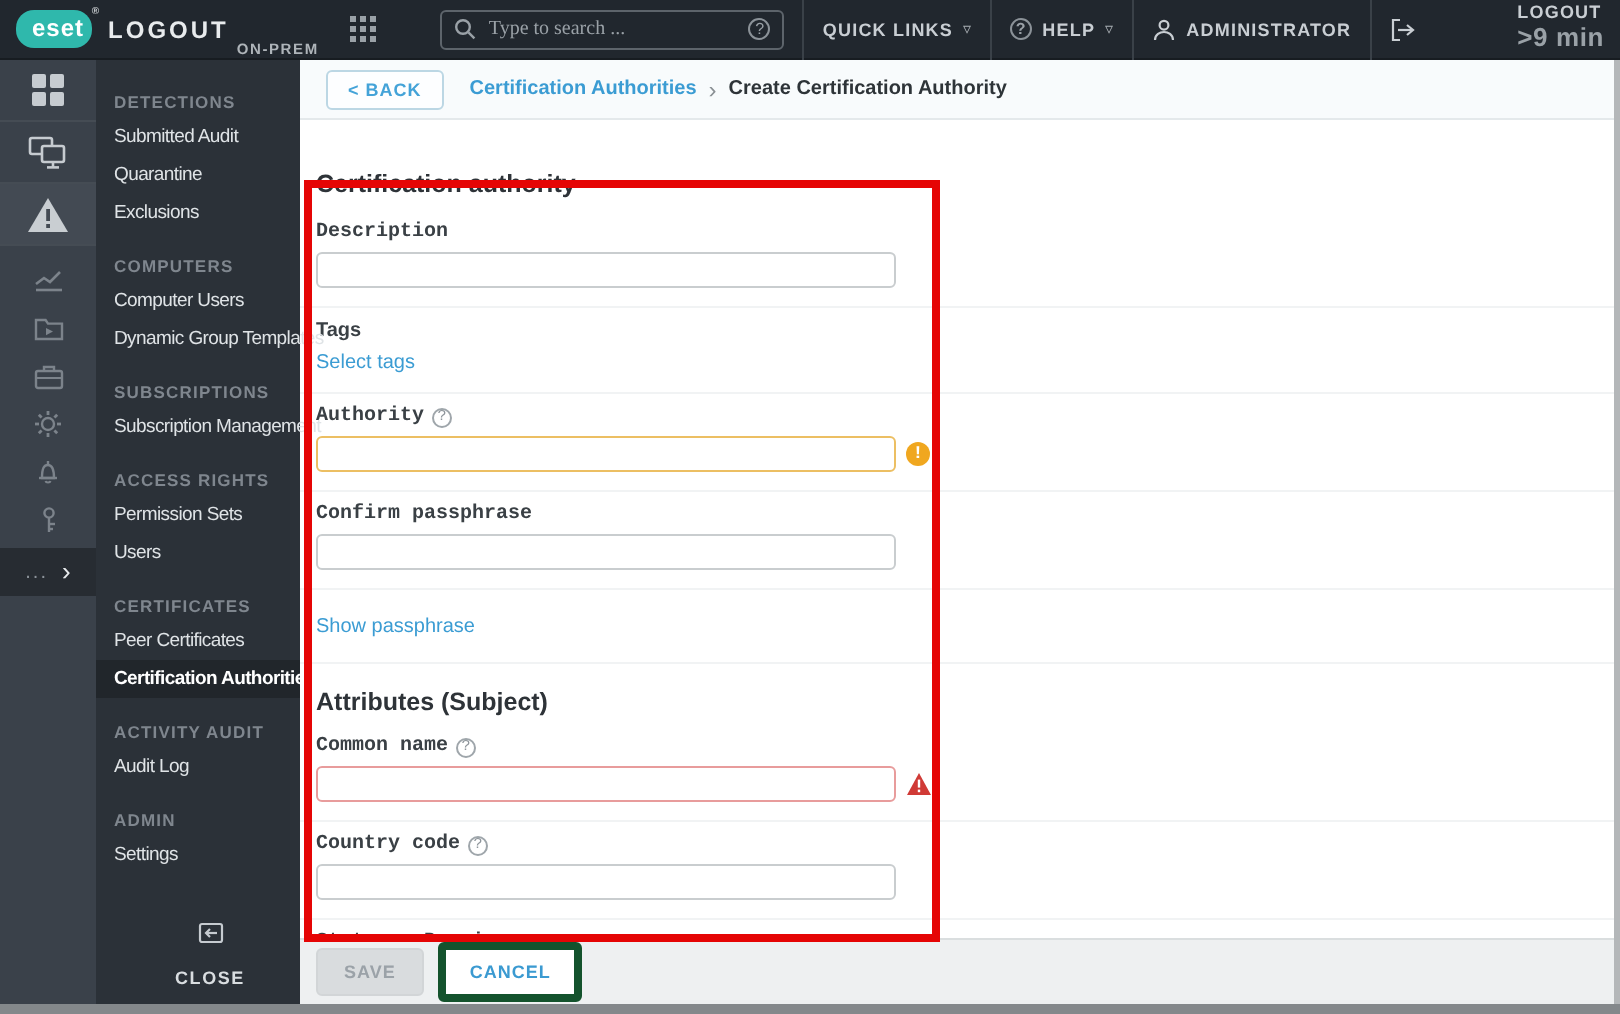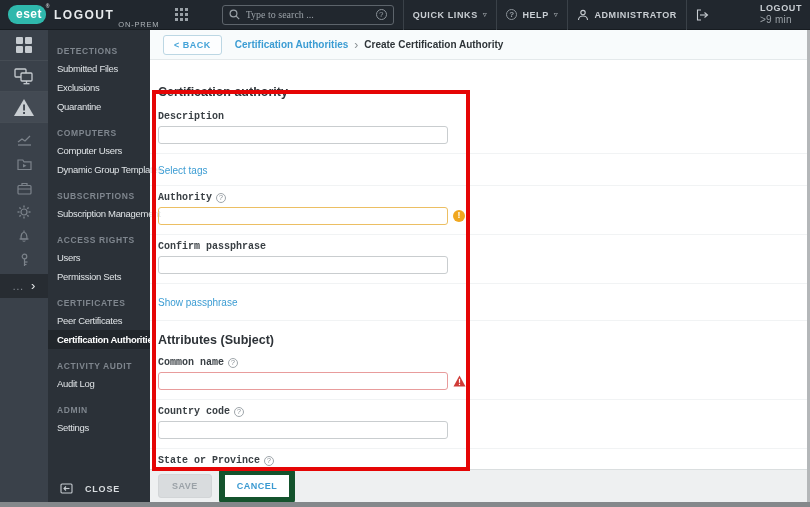--- a/index.html
+++ b/index.html
@@ -7,37 +7,37 @@
   body { font-family:"Liberation Sans", sans-serif; }
   .window { position:relative; width:810px; height:507px; background:#fff; overflow:hidden; }
 
   
   .topbar { position:absolute; left:0; top:0; width:810px; height:30px; background:#21272e;
             display:flex; align-items:center; padding:0 8px; border-bottom:1px solid #171c21; z-index:20; }
   .logo-pill { background:#2fb8ac; color:#fff; font-weight:bold; font-size:12px; line-height:1;
                padding:3px 4px 4px 8px; border-radius:9px; letter-spacing:.5px; position:relative; }
   .logo-reg { font-size:5px; position:absolute; top:-1px; right:-4px; color:#cfd3d6; }
   .product-name { color:#e8ebed; font-size:12px; letter-spacing:1.5px; margin-left:8px; font-weight:bold; }
-  .edition { color:#aeb4b9; font-size:7.5px; letter-spacing:.8px; margin-left:4px; font-weight:normal; margin-top:20px; }
+  .edition { color:#aeb4b9; font-size:7.5px; letter-spacing:.8px; margin-left:4px; font-weight:bold; margin-top:20px; }
   .waffle { margin-left:16px; display:grid; grid-template-columns:repeat(3,3px); grid-gap:2px; cursor:pointer; }
   .waffle i { width:3px; height:3px; background:#9aa1a7; display:block; }
   .search-wrap { margin-left:auto; width:172px; height:20px; border:1px solid #5d646b; border-radius:3px;
                  display:flex; align-items:center; padding:0 6px; color:#9aa1a7; }
   .search-wrap svg { flex:none; }
   .search-input { flex:1; background:transparent; border:none; outline:none; color:#c6cbd0;
                   font-size:10px; margin-left:6px; font-family:Liberation Serif, serif; min-width:0; }
   .search-input::placeholder { color:#9aa1a7; }
   .qcircle { flex:none; width:11px; height:11px; border:1px solid #8b9298; border-radius:50%;
              font-size:8px; color:#9aa1a7; display:flex; align-items:center; justify-content:center; }
   .tb-div { width:1px; height:30px; background:#3a4148; margin:0 9px; flex:none; }
   .tb-item { display:flex; align-items:center; color:#c9ced3; font-size:9px; letter-spacing:.6px;
              font-weight:bold; gap:5px; cursor:pointer; white-space:nowrap; }
   .chev { font-size:8px; color:#aab0b5; font-weight:normal; }
   .logout-txt { line-height:1.1;margin-left:46px; }
-  .logout-sub { font-size:10px; color:#9aa1a7; font-weight:normal; letter-spacing:.3px; }
+  .logout-sub { font-size:13px; color:#9aa1a7; font-weight:bold; letter-spacing:.3px; }
 
   
   .rail { position:absolute; left:0; top:30px; width:48px; height:472px; background:#3a414a; z-index:10; }
   .rail-tile { width:48px; height:31px; display:flex; align-items:center; justify-content:center;
                border-bottom:1px solid #454c54; cursor:pointer; }
   .rail-tile.active { background:#434a53; }
   .rail-small { width:48px; height:24px; display:flex; align-items:center; justify-content:center; cursor:pointer; }
   .rail-more { width:48px; height:24px; background:#272c32; display:flex; align-items:center;
                justify-content:center; gap:7px; color:#c6cbd0; cursor:pointer; margin-top:2px; }
   .rail-more .dots { font-size:10px; letter-spacing:1px; color:#8c939a; }
@@ -45,21 +45,21 @@
 
   
   .menu { position:absolute; left:48px; top:30px; width:102px; height:472px; background:#2b3138; z-index:10; }
   .menu-inner { padding-top:4px; }
   .menu-header { font-size:8.5px; font-weight:bold; color:#7f868e; letter-spacing:.6px;
                  margin:12px 0 3px 9px; white-space:nowrap; }
   .menu-item { font-size:9.5px; letter-spacing:-0.3px; color:#dfe3e6; padding:4px 0 4px 9px;
                cursor:pointer; white-space:nowrap; }
   .menu-item.selected { background:#21262b; color:#ffffff; font-weight:bold; }
   .menu-close { position:absolute; left:0; bottom:8px; width:102px; display:flex; align-items:center;
-                gap:12px; padding-left:12px; cursor:pointer; }
+                gap:12px; padding-left:12px; cursor:pointer;flex-direction:column; }
   .menu-close .close-label { color:#d9dde0; font-size:9px; font-weight:bold; letter-spacing:.8px; }
 
   
   .main { position:absolute; left:150px; top:30px; width:740px; height:472px; background:#fff; }
   .crumbbar { position:absolute; left:0; top:0; width:657px; height:30px; background:#f8fbfc;
               border-bottom:1px solid #e4e9eb; display:flex; align-items:center; padding-left:13px; }
   .back-btn { border:1px solid #bcd7e4; background:#fdfeff; color:#44a3d8; font-size:9px; font-weight:bold;
               letter-spacing:.5px; border-radius:3px; padding:4px 10px; cursor:pointer; font-family:inherit; }
   .crumb-link { color:#3b9cd3; font-size:10px; font-weight:bold; margin-left:13px; cursor:pointer; }
   .crumb-sep { color:#8a9094; font-size:12px; margin:0 6px; font-weight:normal; }
@@ -91,21 +91,21 @@
            border-left:4px solid transparent; border-right:4px solid transparent; border-bottom:5px solid #5f6366; }
   .vs-down { position:absolute; bottom:6px; left:1px; width:0; height:0;
            border-left:4px solid transparent; border-right:4px solid transparent; border-top:5px solid #5f6366; }
   .vs-thumb { position:absolute; top:10px; left:1.5px; width:6px; height:268px; background:#6e6e6e; border-radius:1px; }
 
   
   .footer { position:absolute; left:0; bottom:0; width:657px; height:33px; background:#eef0f1;
             border-top:1px solid #dadedf; display:flex; align-items:center; gap:7px; padding-left:8px; }
   .btn-save { background:#d9dcde; color:#9ba2a8; border:1px solid #d2d5d7; border-radius:3px;
               font-size:9px; font-weight:bold; letter-spacing:.5px; padding:6px 13px; font-family:inherit; }
-  .btn-cancel { background:#fff; color:#3b9ad1; border:6px solid #14532d; border-radius:3px;
+  .btn-cancel { background:#fff; color:#3b9ad1; border:4px solid #14532d; border-radius:3px;
               font-size:9px; font-weight:bold; letter-spacing:.5px; padding:6px 12px; cursor:pointer; font-family:inherit; }
 
   
   .red-box { position:absolute; left:152px; top:90px; width:318px; height:381px;
              border:4px solid #e50505; z-index:40; pointer-events:none; }
 
   
   .frame-right { position:absolute; right:0; top:30px; width:3px; height:472px; background:#b4b7b9; z-index:30; }
   .frame-bottom { position:absolute; left:0; bottom:0; width:810px; height:5px; background:#84888b; z-index:35; }
 </style>
@@ -252,34 +252,34 @@
     </div>
     <div class="rail-more">
       <span class="dots">...</span>
       <span class="arrow">›</span>
     </div>
   </div>
 
   <div class="menu">
     <div class="menu-inner">
       <div class="menu-header">DETECTIONS</div>
-      <div class="menu-item">Submitted Files</div>
+      <div class="menu-item">Submitted Audit</div>
+      <div class="menu-item">Quarantine</div>
       <div class="menu-item">Exclusions</div>
-      <div class="menu-item">Quarantine</div>
 
       <div class="menu-header">COMPUTERS</div>
       <div class="menu-item">Computer Users</div>
       <div class="menu-item">Dynamic Group Templates</div>
 
       <div class="menu-header">SUBSCRIPTIONS</div>
       <div class="menu-item">Subscription Management</div>
 
       <div class="menu-header">ACCESS RIGHTS</div>
+      <div class="menu-item">Permission Sets</div>
       <div class="menu-item">Users</div>
-      <div class="menu-item">Permission Sets</div>
 
       <div class="menu-header">CERTIFICATES</div>
       <div class="menu-item">Peer Certificates</div>
       <div class="menu-item selected">Certification Authorities</div>
 
       <div class="menu-header">ACTIVITY AUDIT</div>
       <div class="menu-item">Audit Log</div>
 
       <div class="menu-header">ADMIN</div>
       <div class="menu-item">Settings</div>
@@ -307,20 +307,21 @@
       <div class="sec-title">Certification authority</div>
 
       <div class="frow">
         <div class="flabel">Description</div>
         <div class="finput-row">
           <input class="finput" type="text" style="">
         </div>
       </div>
 
       <div class="tags-row">
+        <div class="flabel">Tags</div>
         <span class="blue-link">Select tags</span>
       </div>
 
       <div class="frow">
         <div class="flabel">
           <span>Authority</span>
           <span class="qicon">?</span>
         </div>
         <div class="finput-row">
           <input class="finput warn" type="password" style="">

